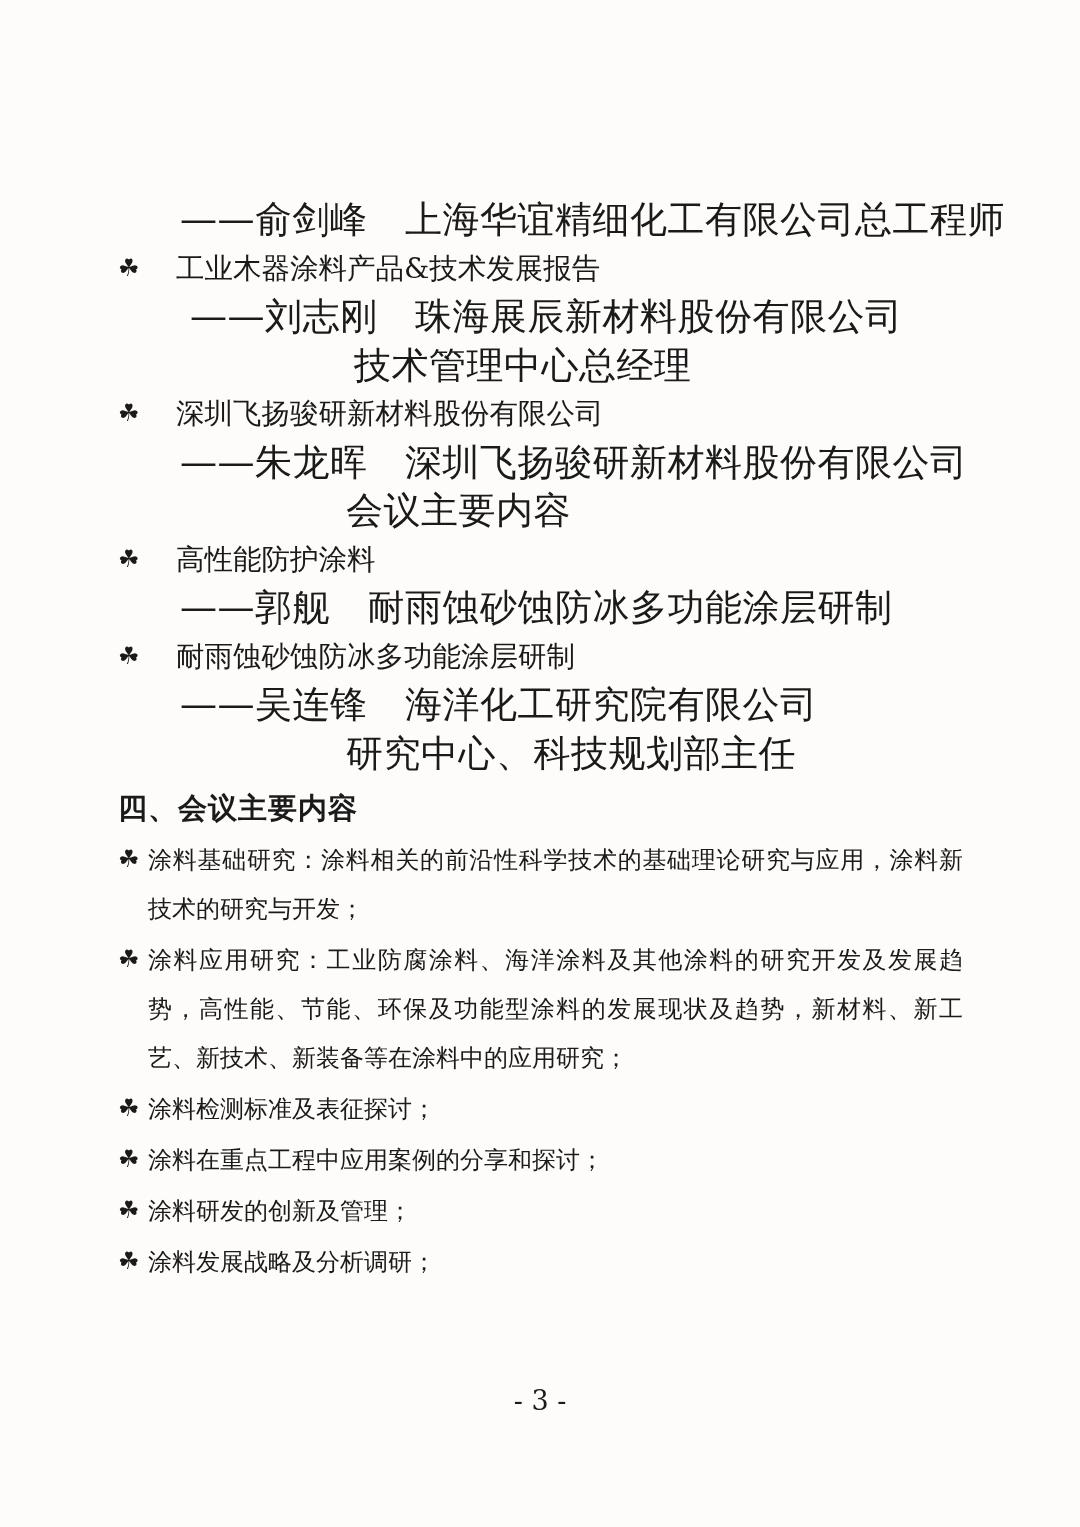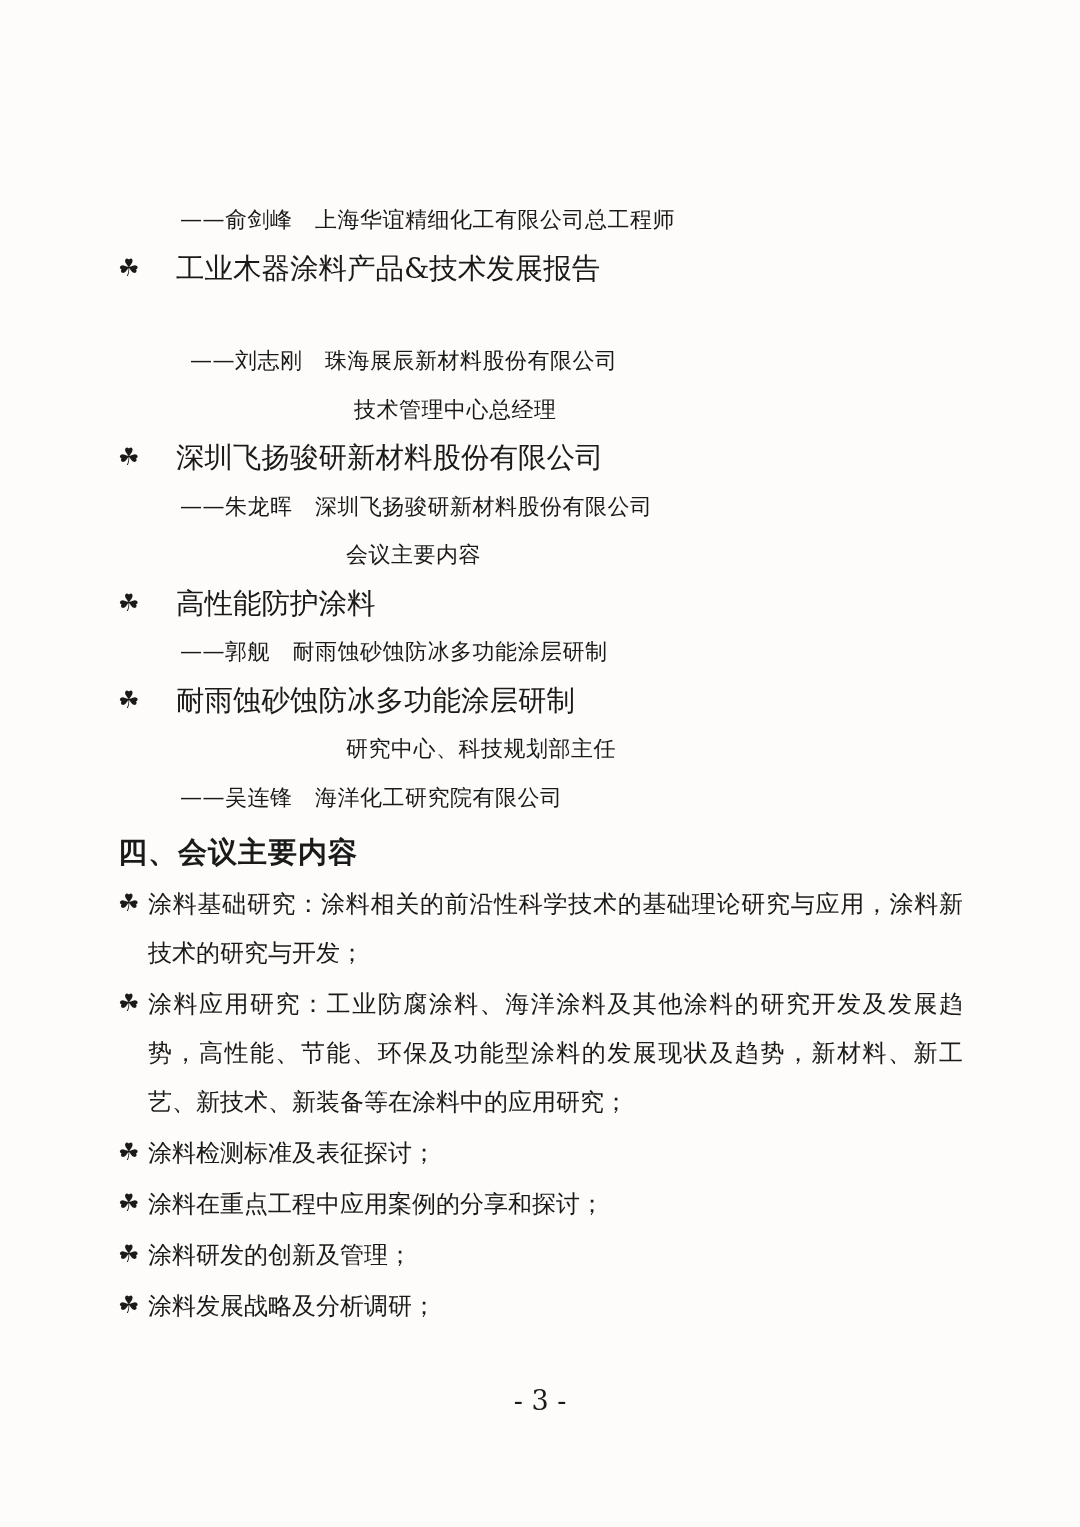--- a/index.html
+++ b/index.html
@@ -22,27 +22,27 @@
     height: 1527px;
     background: #fdfcfa;
   }
   .content {
     position: absolute;
     left: 118px;
     top: 196px;
     width: 845px;
   }
   .line {
-    font-size: 22px;
+    font-size: 37px;
     line-height: 48.5px;
     white-space: pre;
     letter-spacing: 0.5px;
   }
   .indent-1 { padding-left: 62px; }
-  .indent-2 { padding-left: 72px; margin-top: 44px; }
+  .indent-2 { padding-left: 72px; }
   .indent-3 { padding-left: 236px; }
   .indent-4 { padding-left: 228px; }
   .bullet-line {
     display: flex;
     align-items: flex-start;
   }
   .bullet {
     display: inline-block;
     width: 30px;
     flex: 0 0 30px;
@@ -114,22 +114,22 @@
       <span class="bullet-text">高性能防护涂料</span>
     </div>
 
     <div class="line indent-1">——郭舰　耐雨蚀砂蚀防冰多功能涂层研制</div>
 
     <div class="bullet-line">
       <span class="bullet">☘</span>
       <span class="bullet-text">耐雨蚀砂蚀防冰多功能涂层研制</span>
     </div>
 
+    <div class="line indent-1">——吴连锋　海洋化工研究院有限公司</div>
     <div class="line indent-4">研究中心、科技规划部主任</div>
-    <div class="line indent-1">——吴连锋　海洋化工研究院有限公司</div>
 
     <div class="section-heading">四、会议主要内容</div>
 
     <div class="para-block">
       <span class="bullet">☘</span>
       <span class="para">涂料基础研究：涂料相关的前沿性科学技术的基础理论研究与应用，涂料新技术的研究与开发；</span>
     </div>
 
     <div class="para-block">
       <span class="bullet">☘</span>

